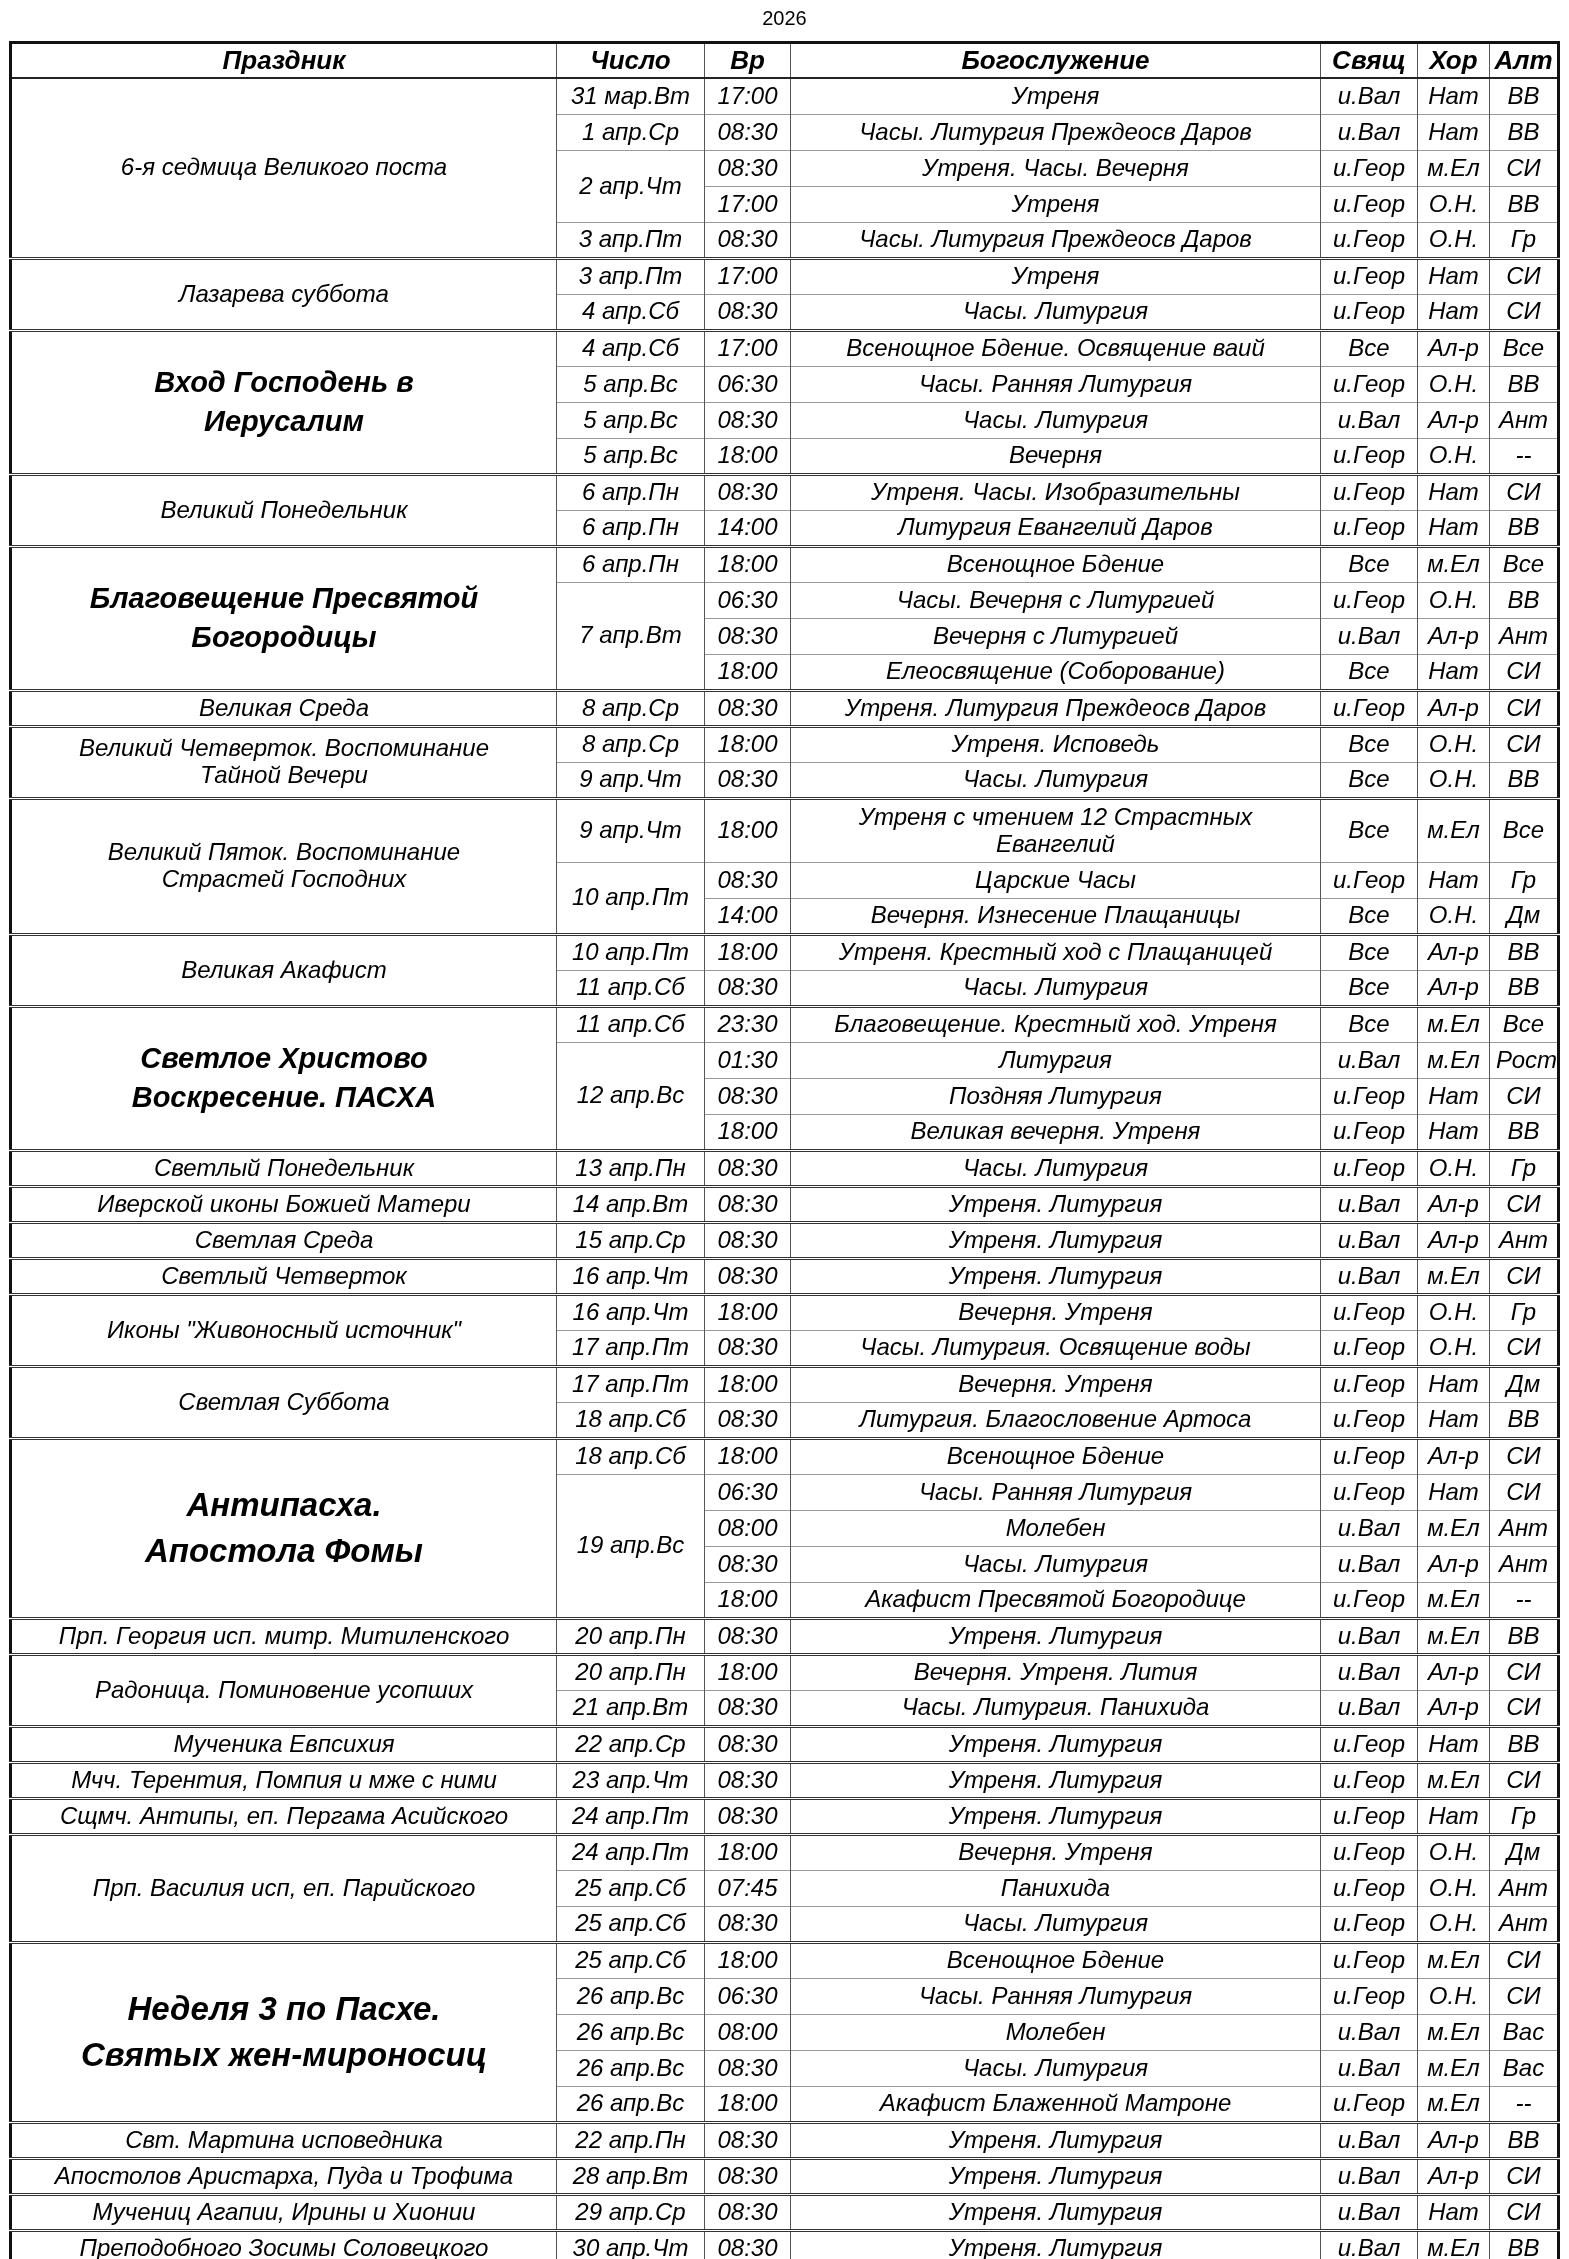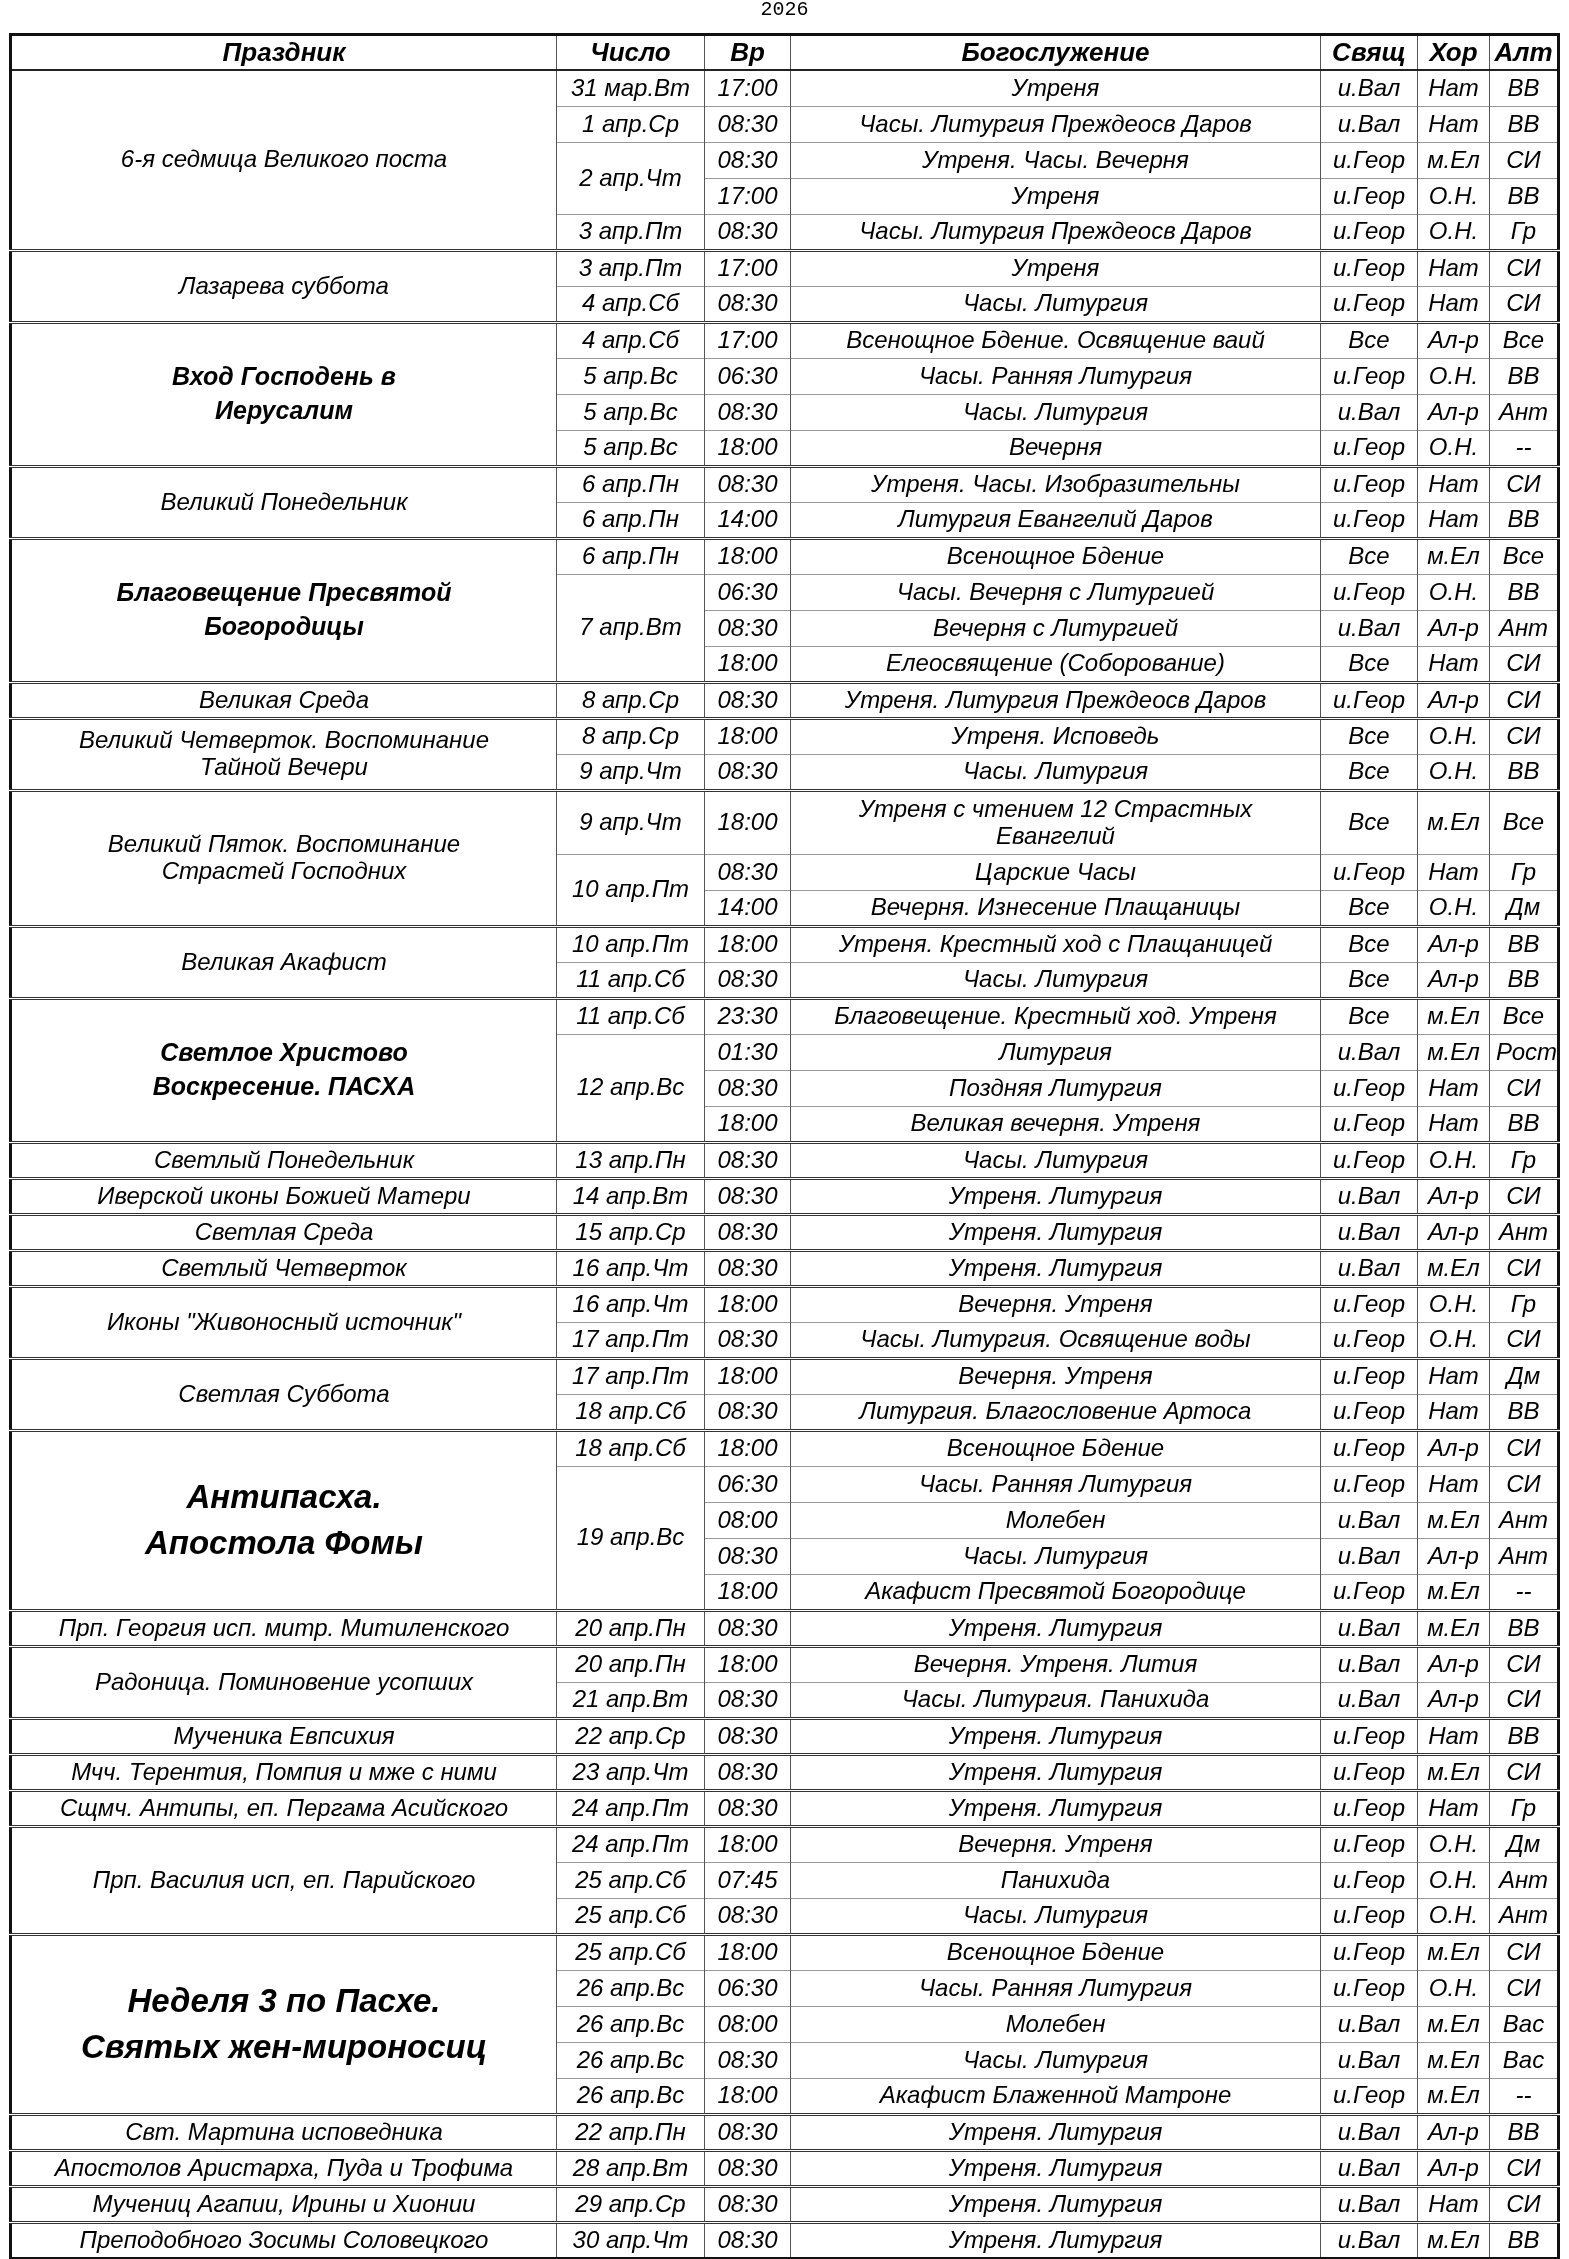--- a/index.html
+++ b/index.html
@@ -9,23 +9,24 @@
     width: 1569px;
   }
   .page {
     width: 1569px;
     height: 2259px;
     background: #ffffff;
     overflow: hidden;
   }
   .page-title {
     text-align: center;
-    font-family: Liberation Mono, monospace;
+    font-family: Liberation Sans, sans-serif;
     font-size: 20px;
     color: #000;
+    padding-top: 8px;
     margin-bottom: 13px;
     line-height: 1;
   }
   table.schedule {
     border-collapse: collapse;
     table-layout: fixed;
     width: 1548px;
     margin: 0 auto;
     border: 3px solid #111;
     font-family: "Liberation Sans", sans-serif;
@@ -53,21 +54,21 @@
     vertical-align: middle;
     text-align: center;
     overflow: hidden;
   }
   table.schedule tbody tr { height: 36px; }
   table.schedule tbody tr.tall { height: 64px; }
   table.schedule tbody tr.group-start td { border-top: 3px double #333; }
   table.schedule tbody tr.first-group td { border-top: 2px solid #a21caf; }
   td.service { text-align: left; white-space: pre-line; }
   td.holiday { white-space: pre-line; line-height: 1.25; }
-  td.holiday.bold-large { font-weight: bold; font-size: 25px; line-height: 1.35; }
+  td.holiday.bold-large { font-weight: bold; font-size: 29px; line-height: 1.35; }
   td.holiday.bold { font-weight: bold; font-size: 33px; line-height: 1.4; }
 </style>
 </head>
 <body>
 
 <div class="page">
   <div class="page-title">2026</div>
 
   <table class="schedule">
     <colgroup>

